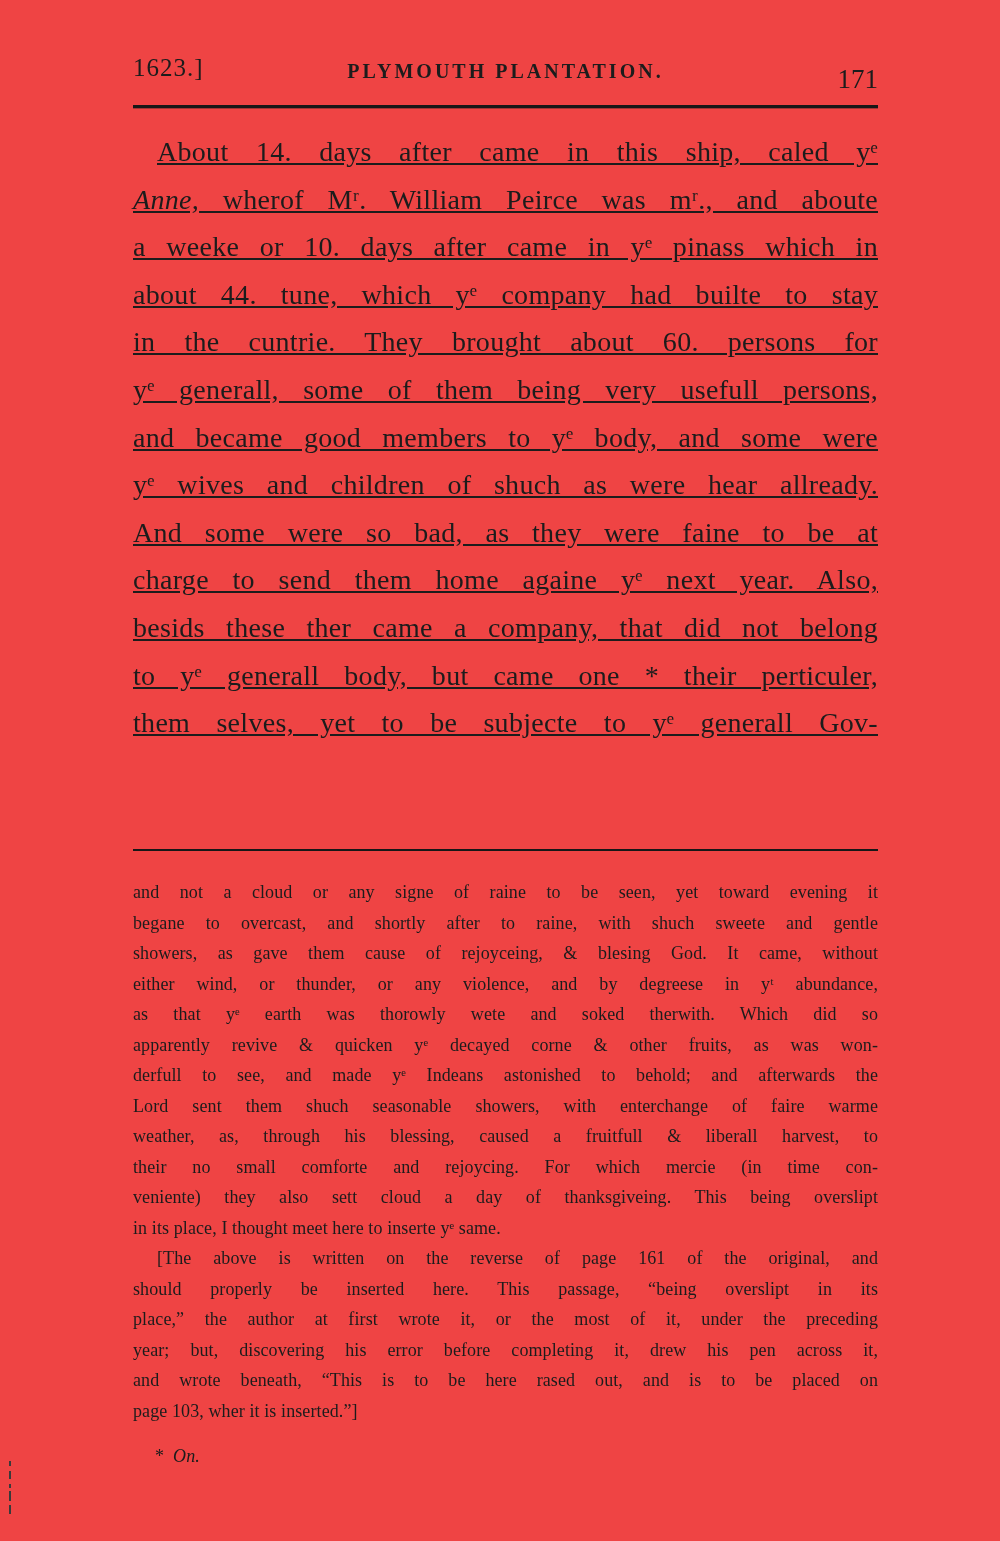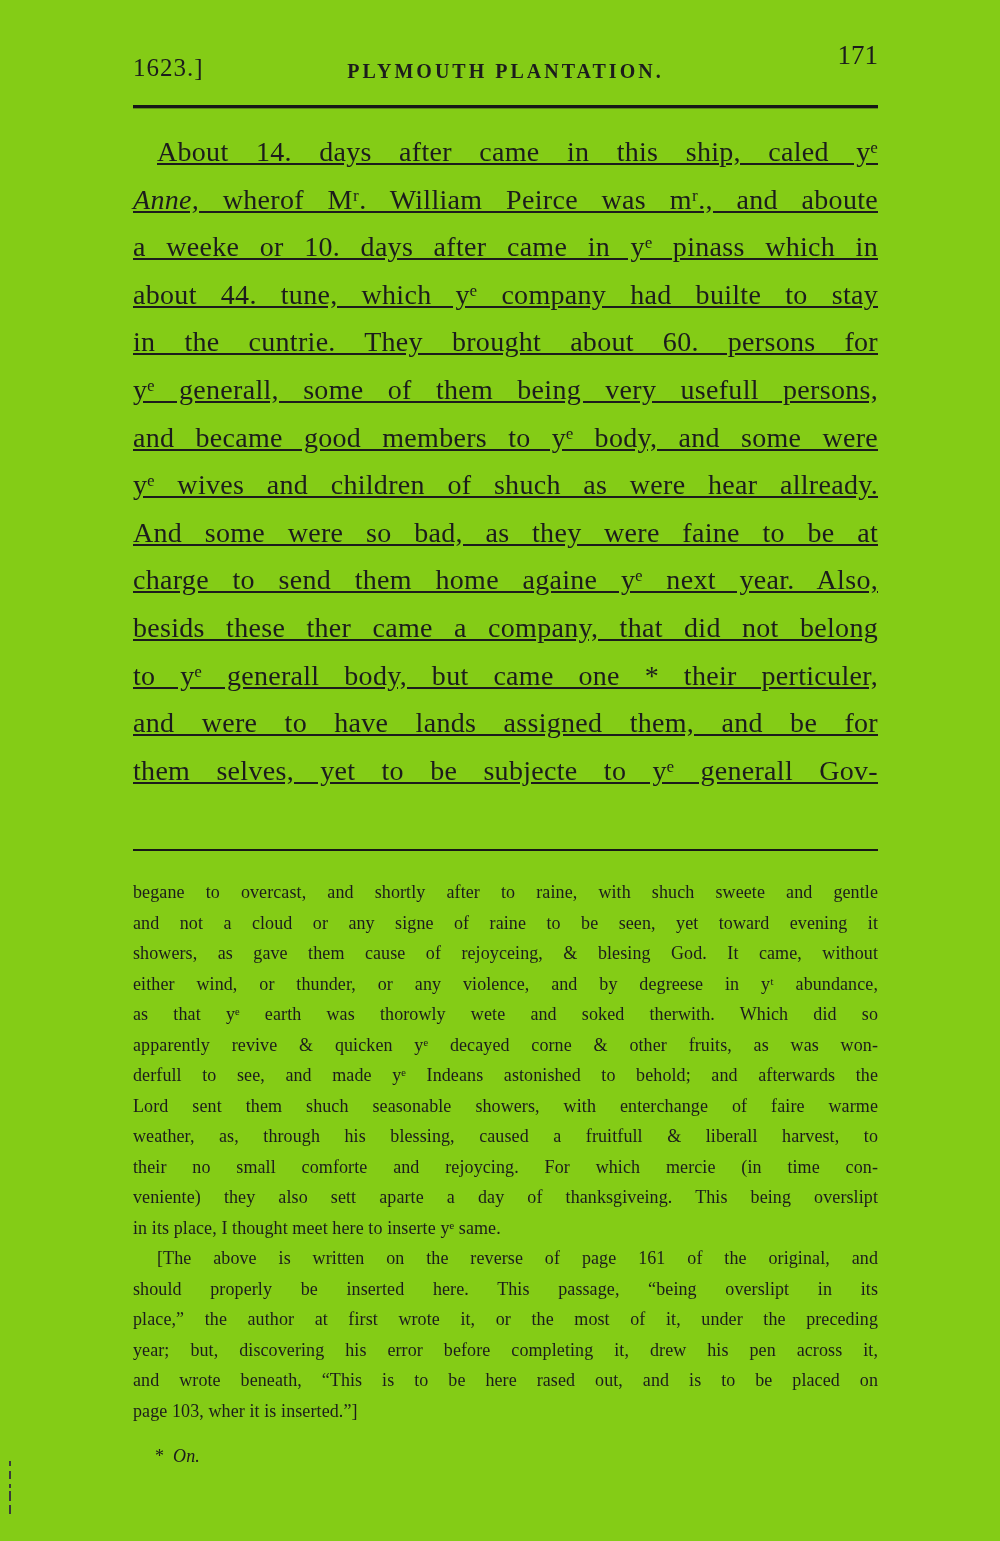--- a/index.html
+++ b/index.html
@@ -1,32 +1,32 @@
 <!DOCTYPE html>
 <html><head>
 <meta charset="utf-8">
 <style>
   html, body { margin: 0; padding: 0; background: #e8e8e4; }
   .page {
     position: relative;
     width: 1000px;
     height: 1541px;
-    background: #84cc16;
+    background: #ef4444;
     margin: 0 auto;
     overflow: hidden;
     color: #1c1c1c;
     font-family: "Liberation Serif", "DejaVu Serif", "DejaVu Sans", serif;
   }
   .abs { position: absolute; }
 
   
   .header-year   { left: 133px; top: 54px;  font-size: 25px; letter-spacing: 1px; }
   .header-title  { left: 133px; top: 60px;  width: 745px; text-align: center;
                    font-size: 20px; letter-spacing: 3px; font-weight: bold; }
-  .header-page   { left: 133px; top: 40px;  width: 745px; text-align: right; font-size: 27px; }
+  .header-page   { left: 133px; top: 64px;  width: 745px; text-align: right; font-size: 27px; }
 
   .rule { left: 133px; width: 745px; background: #171717; }
   .rule-header   { top: 105px; height: 3px; box-shadow: 0 1px 0 rgba(23,23,23,.35); }
   .rule-footnote { top: 849px; height: 2px; }
 
   
   .body-text {
     left: 133px; top: 128px; width: 745px;
     font-size: 28px; line-height: 47.6px; letter-spacing: .3px; text-decoration: underline;
   }
@@ -73,39 +73,38 @@
       <div class="line"><span>a weeke or 10. days after came in yᵉ pinass which in</span></div>
       <div class="line"><span>about 44. tune, which yᵉ company had builte to stay</span></div>
       <div class="line"><span>in the cuntrie.  They brought about 60. persons for</span></div>
       <div class="line"><span>yᵉ generall, some of them being very usefull persons,</span></div>
       <div class="line"><span>and became good members to yᵉ body, and some were</span></div>
       <div class="line"><span>yᵉ wives and children of shuch as were hear allready.</span></div>
       <div class="line"><span>And some were so bad, as they were faine to be at</span></div>
       <div class="line"><span>charge to send them home againe yᵉ next year.  Also,</span></div>
       <div class="line"><span>besids these ther came a company, that did not belong</span></div>
       <div class="line"><span>to yᵉ generall body, but came one * their perticuler,</span></div>
-      <div class="line"><span>and were to have lands assigned them, and be for</span></div>
       <div class="line"><span>them selves, yet to be subjecte to yᵉ generall Gov-</span></div>
     </div>
 
   <div class="abs rule rule-footnote"></div>
 
   <div class="abs footnote">
     <div class="fn-para">
+        <div class="line"><span>and not a cloud or any signe of raine to be seen, yet toward evening it</span></div>
         <div class="line"><span>begane to overcast, and shortly after to raine, with shuch sweete and gentle</span></div>
-        <div class="line"><span>and not a cloud or any signe of raine to be seen, yet toward evening it</span></div>
         <div class="line"><span>showers, as gave them cause of rejoyceing, &amp; blesing God.  It came, without</span></div>
         <div class="line"><span>either wind, or thunder, or any violence, and by degreese in yᵗ abundance,</span></div>
         <div class="line"><span>as that yᵉ earth was thorowly wete and soked therwith.  Which did so</span></div>
         <div class="line"><span>apparently revive &amp; quicken yᵉ decayed corne &amp; other fruits, as was won-</span></div>
         <div class="line"><span>derfull to see, and made yᵉ Indeans astonished to behold; and afterwards the</span></div>
         <div class="line"><span>Lord sent them shuch seasonable showers, with enterchange of faire warme</span></div>
         <div class="line"><span>weather, as, through his blessing, caused a fruitfull &amp; liberall harvest, to</span></div>
         <div class="line"><span>their no small comforte and rejoycing.  For which mercie (in time con-</span></div>
-        <div class="line"><span>veniente) they also sett aparte a day of thanksgiveing.  This being overslipt</span></div>
+        <div class="line"><span>veniente) they also sett cloud a day of thanksgiveing.  This being overslipt</span></div>
         <div class="line"><span>in its place, I thought meet here to inserte yᵉ same.</span></div>
       </div>
     <div class="fn-para indent-first">
         <div class="line"><span>[The above is written on the reverse of page 161 of the original, and</span></div>
         <div class="line"><span>should properly be inserted here.  This passage, “being overslipt in its</span></div>
         <div class="line"><span>place,” the author at first wrote it, or the most of it, under the preceding</span></div>
         <div class="line"><span>year; but, discovering his error before completing it, drew his pen across it,</span></div>
         <div class="line"><span>and wrote beneath, “This is to be here rased out, and is to be placed on</span></div>
         <div class="line"><span>page 103, wher it is inserted.”]</span></div>
       </div>

